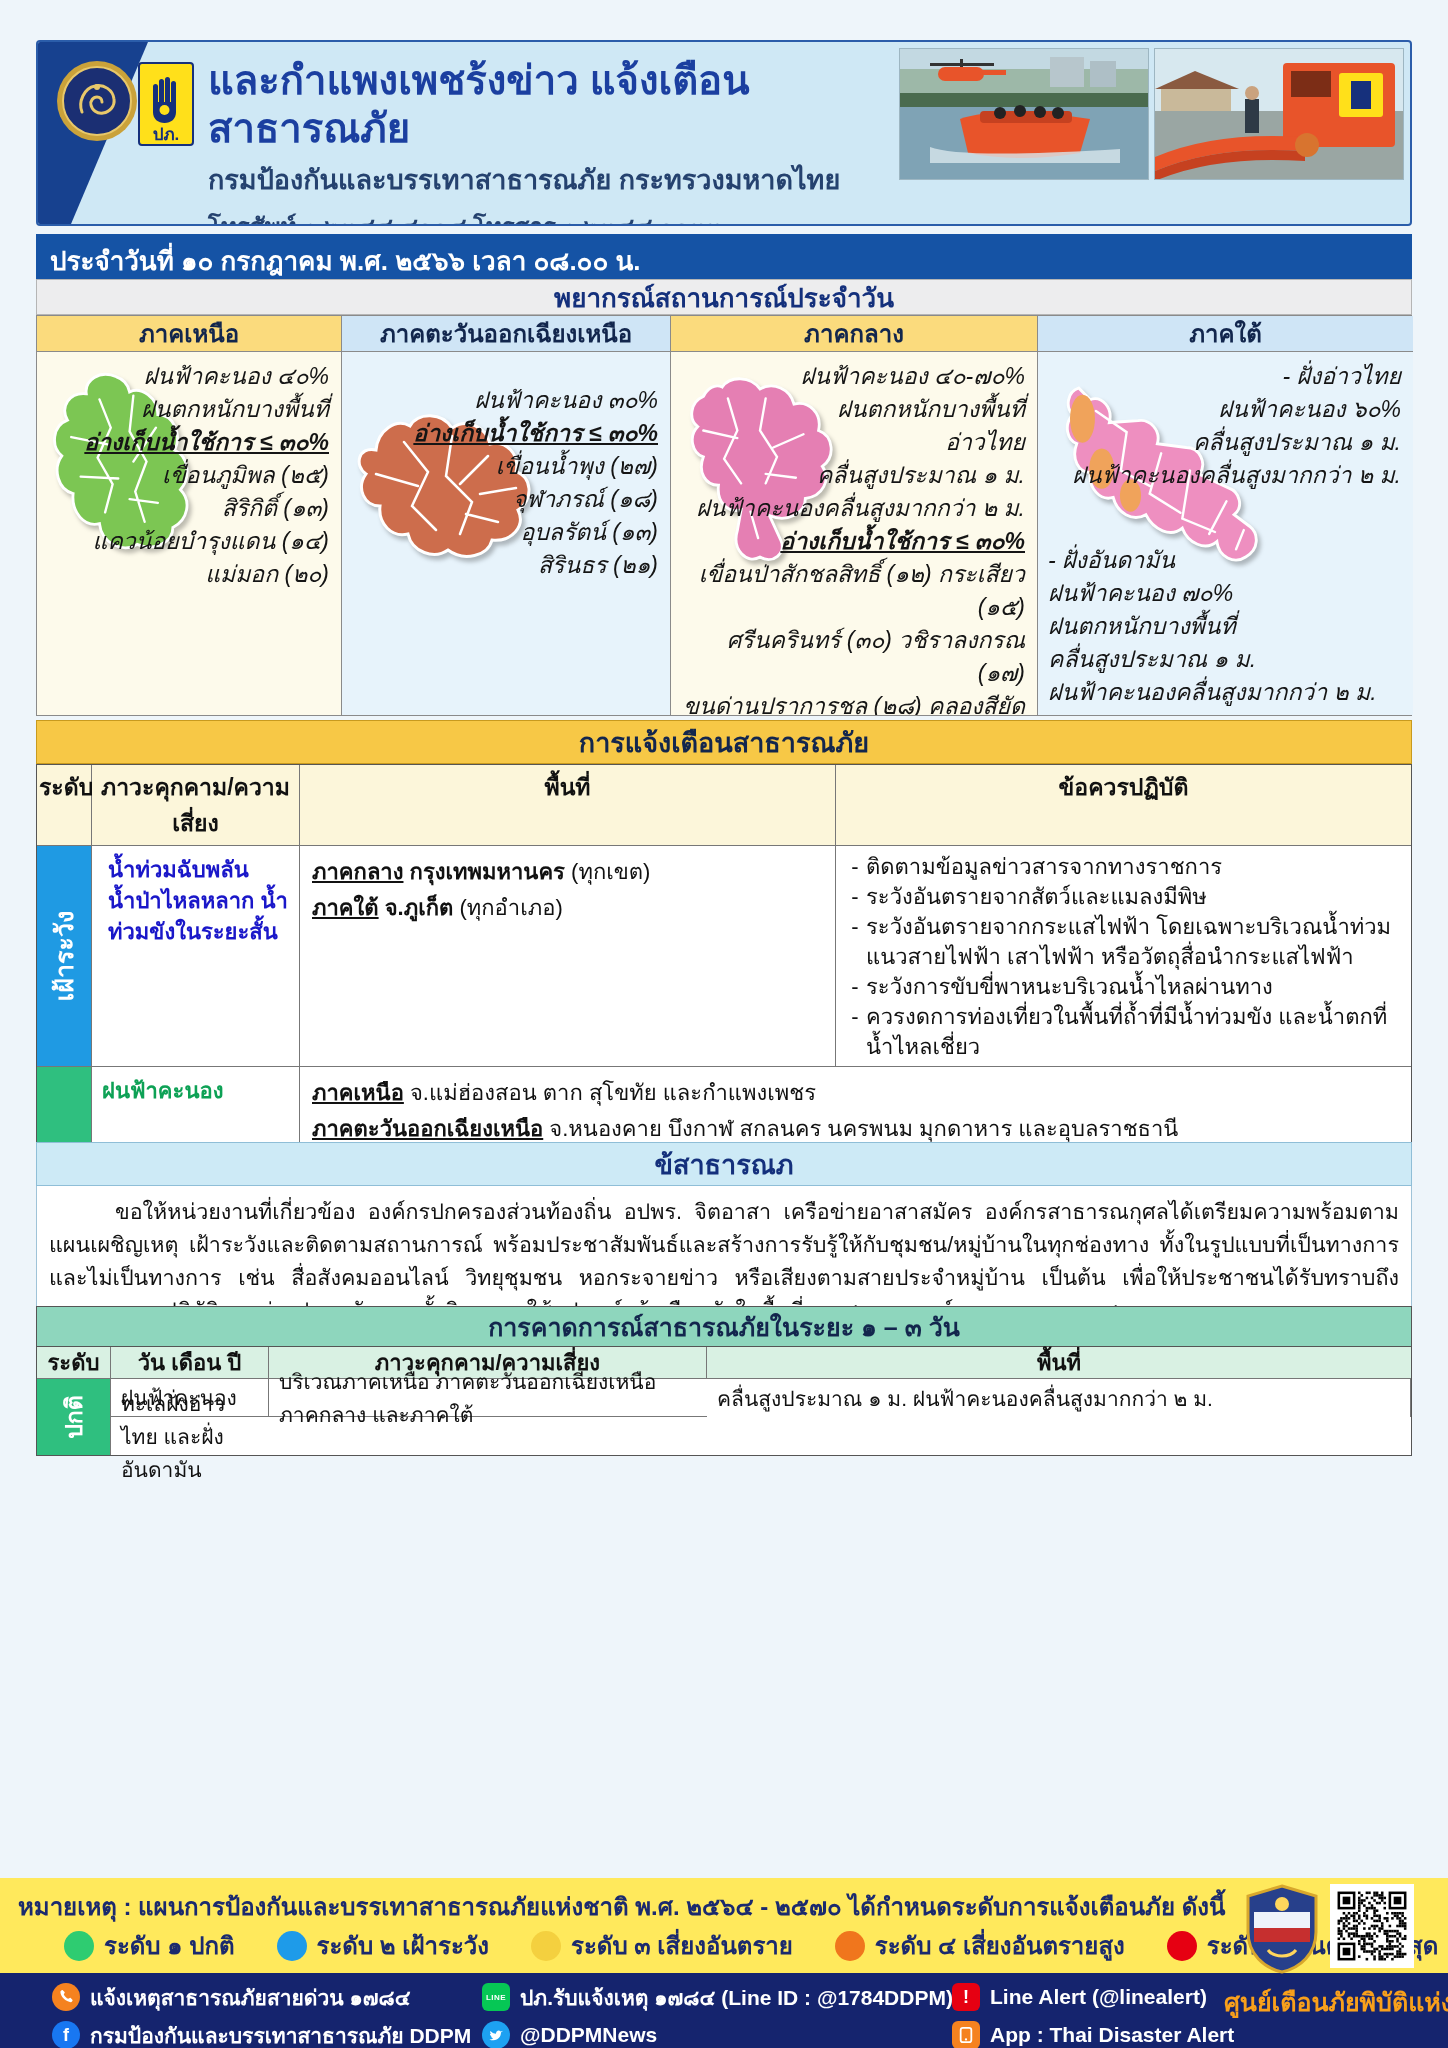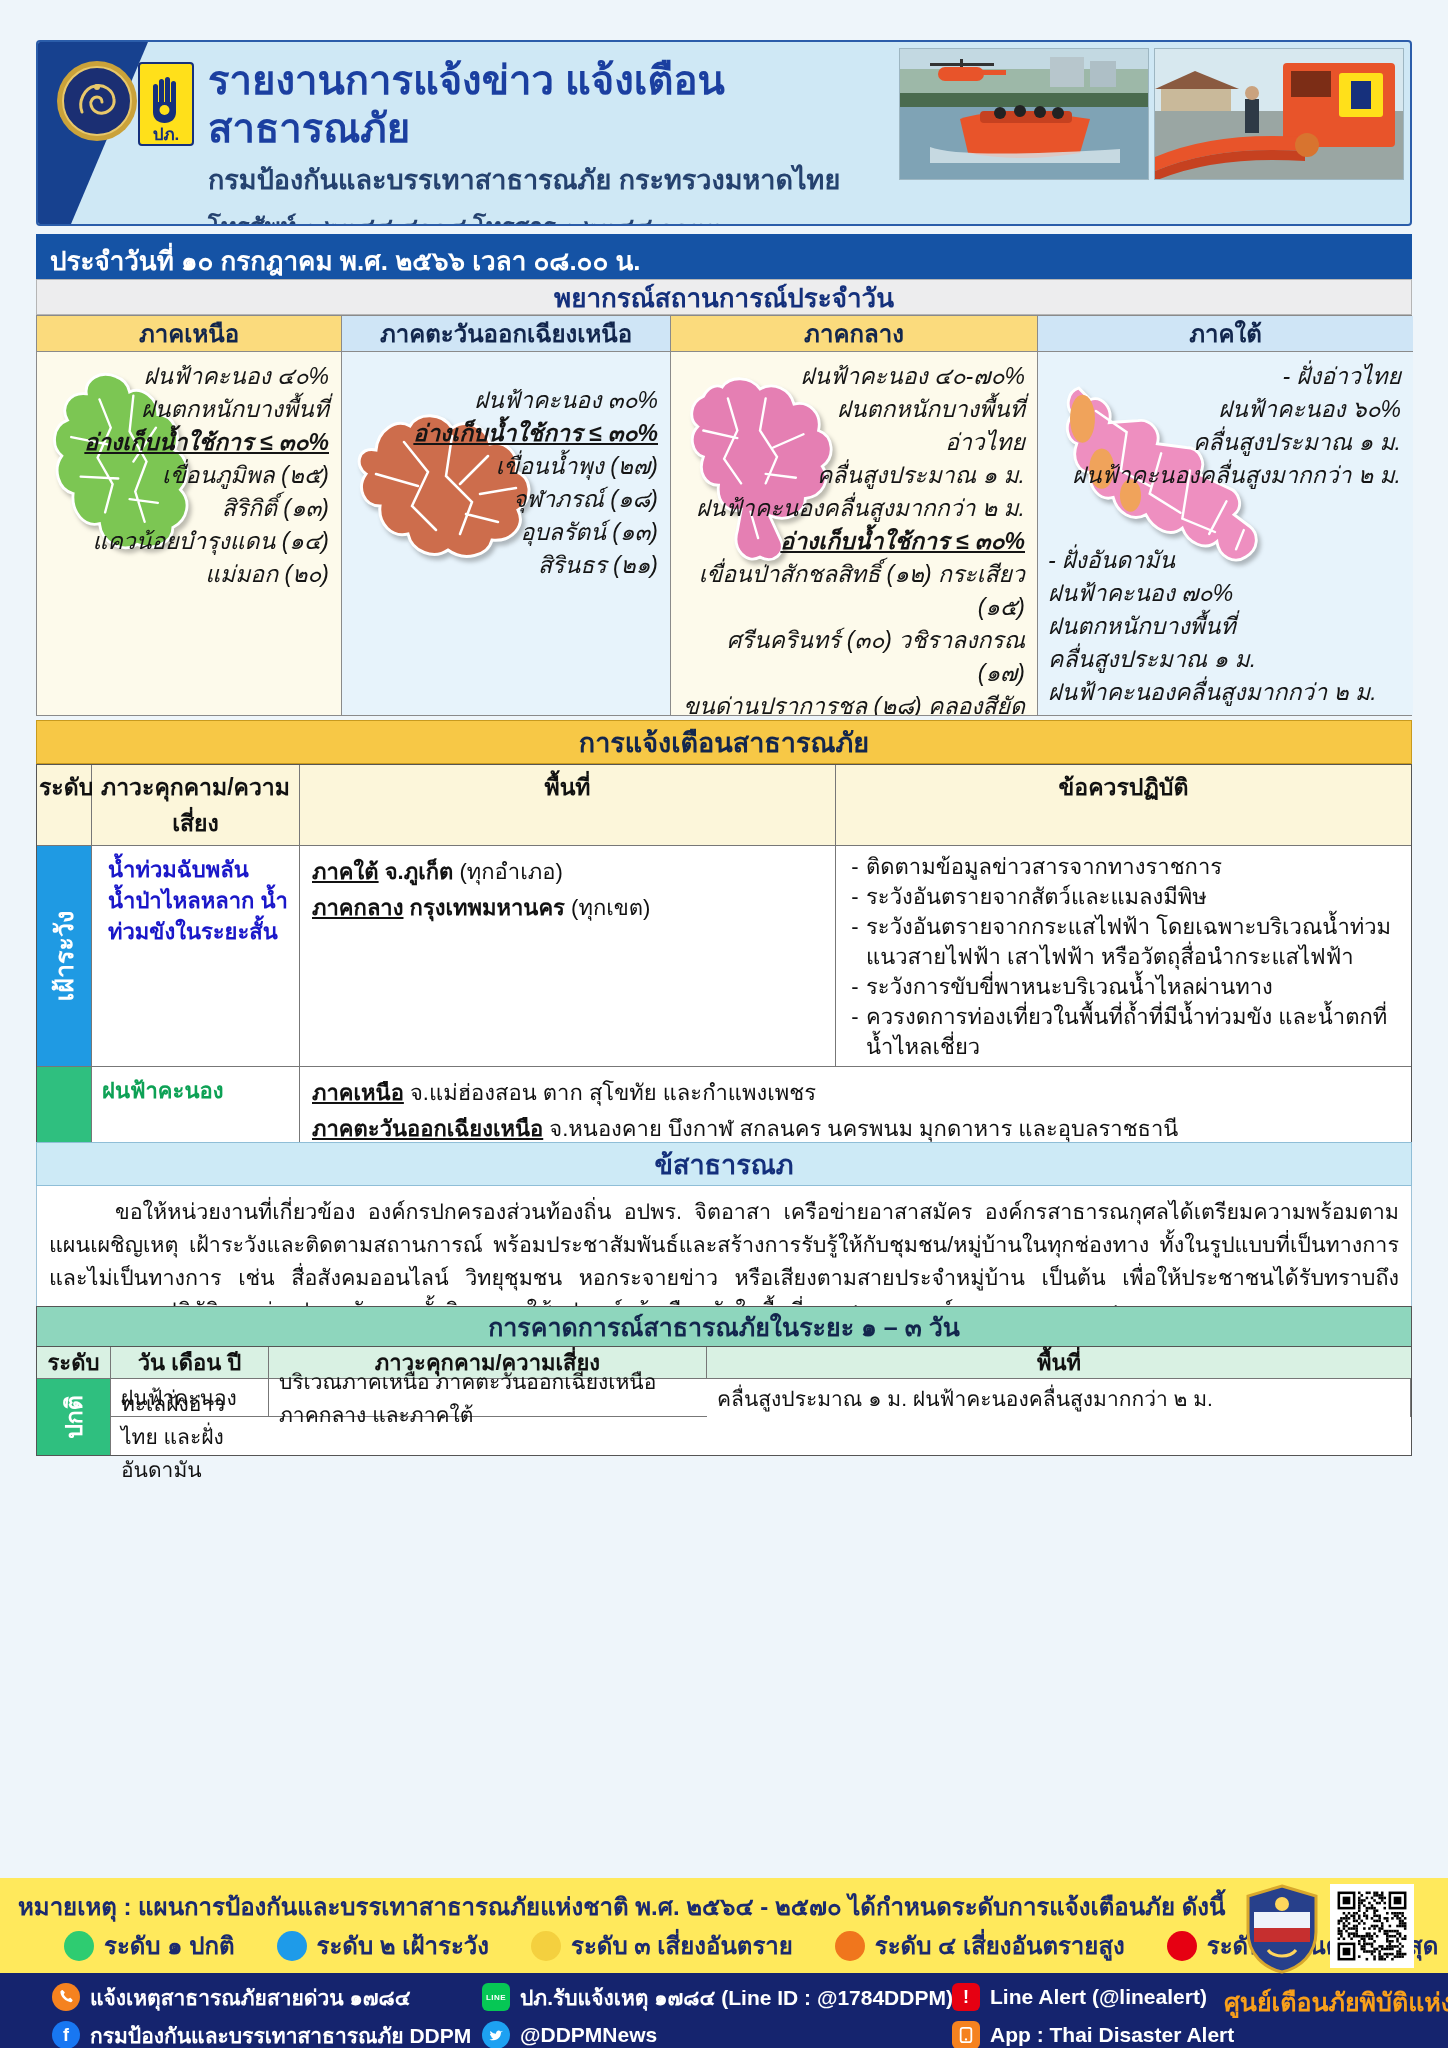--- a/index.html
+++ b/index.html
@@ -147,21 +147,21 @@
         <rect x="10" y="3" width="5" height="27" rx="2.5"></rect>
         <rect x="16" y="1" width="5" height="29" rx="2.5"></rect>
         <rect x="22" y="5" width="5" height="25" rx="2.5"></rect>
         <path d="M4 26h23v10c0 7-5 11-11.5 11S4 43 4 36z"></path>
       </g>
       <circle cx="15.5" cy="34" r="5" fill="#ffe01a"></circle>
     </svg>
     <div class="ppor">ปภ.</div>
   </div>
   <div class="header-text">
-    <div class="header-title">รายงานการแจ้งข่าว แจ้งเตือนสาธารณภัย</div>
+    <div class="header-title">และกำแพงเพชร้งข่าว แจ้งเตือนสาธารณภัย</div>
     <div class="header-org">กรมป้องกันและบรรเทาสาธารณภัย กระทรวงมหาดไทย</div>
     <div class="header-phone">โทรศัพท์ ๐ ๒๓๔๔ ๔๑๑๔ โทรสาร ๐ ๒๓๔๔ ๑๑๓๓</div>
 
   </div>
   <div class="photos">
     <div class="photo">
       <svg width="248" height="130" viewBox="0 0 248 130">
         <rect width="248" height="58" fill="#c3d9e2"></rect>
         <rect x="0" y="20" width="248" height="26" fill="#9db8a8"></rect>
         <rect x="150" y="8" width="34" height="30" fill="#b7c6cc"></rect>
@@ -304,22 +304,22 @@
   <div class="cell ath">ระดับ</div>
   <div class="cell ath">ภาวะคุกคาม/ความเสี่ยง</div>
   <div class="cell ath">พื้นที่</div>
   <div class="cell ath">ข้อควรปฏิบัติ</div>
 
   <div class="cell level-cell row1-h" style="background: rgb(31, 154, 227);">
     <span class="vtext">เฝ้าระวัง</span>
   </div>
   <div class="cell threat-cell row1-h" style="color: rgb(26, 23, 201); padding-left: 16px;">น้ำท่วมฉับพลัน น้ำป่าไหลหลาก น้ำท่วมขังในระยะสั้น</div>
   <div class="cell area-cell row1-h">
+      <div><span class="rg">ภาคกลาง</span><span class="bd"> กรุงเทพมหานคร</span><span> (ทุกเขต)</span></div>
       <div><span class="rg">ภาคใต้</span><span class="bd"> จ.ภูเก็ต</span><span> (ทุกอำเภอ)</span></div>
-      <div><span class="rg">ภาคกลาง</span><span class="bd"> กรุงเทพมหานคร</span><span> (ทุกเขต)</span></div>
     </div>
   <div class="cell practice-cell row1-h">
       <div class="practice">
         <span class="dash">-</span>
         <span>ติดตามข้อมูลข่าวสารจากทางราชการ</span>
       </div>
       <div class="practice">
         <span class="dash">-</span>
         <span>ระวังอันตรายจากสัตว์และแมลงมีพิษ</span>
       </div>

